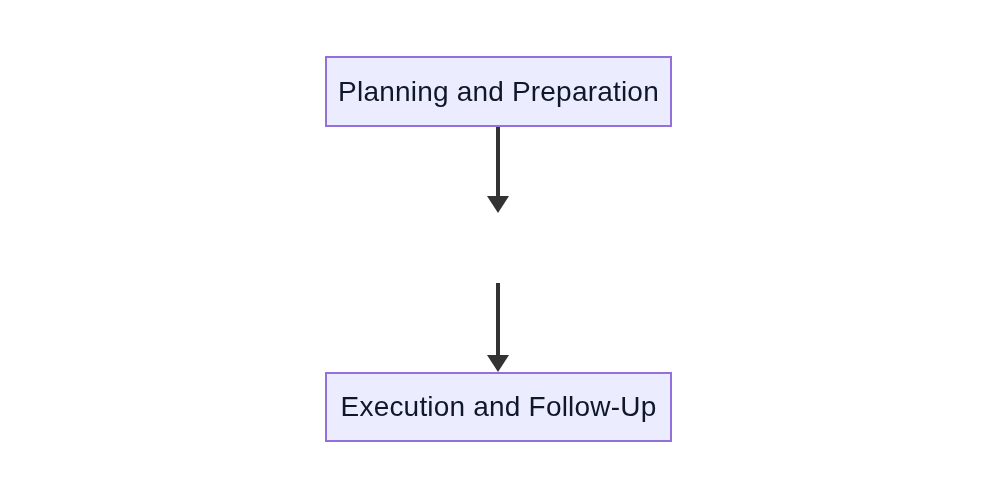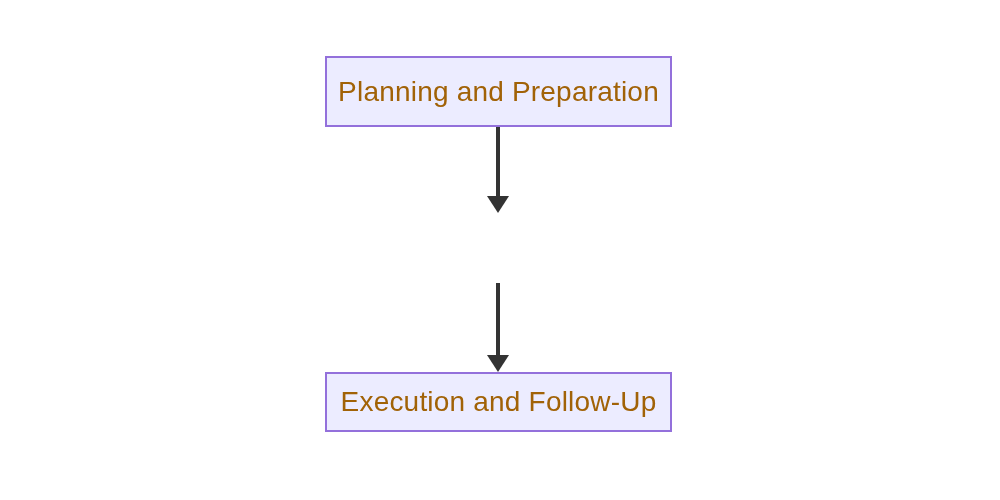--- a/index.html
+++ b/index.html
@@ -20,29 +20,29 @@
     left: 325px;
     width: 347px;
     box-sizing: border-box;
     background: #ECECFF;
     border: 2px solid #9370DB;
     display: flex;
     align-items: center;
     justify-content: center;
   }
   .node-label {
-    color: #a16207;
+    color: #0f172a;
     font-size: 28px;
     font-weight: 400;
     letter-spacing: 0.2px;
     white-space: nowrap;
   }
   .node-1 { top: 56px;  height: 71px; }
   .node-2 { top: 213px; height: 70px; }
-  .node-3 { top: 372px; height: 60px; }
+  .node-3 { top: 372px; height: 70px; }
   .edge {
     position: absolute;
     left: 486px;
     width: 24px;
     display: flex;
     flex-direction: column;
     align-items: center;
   }
   .edge-1 { top: 127px; height: 86px; }
   .edge-2 { top: 283px; height: 89px; }

